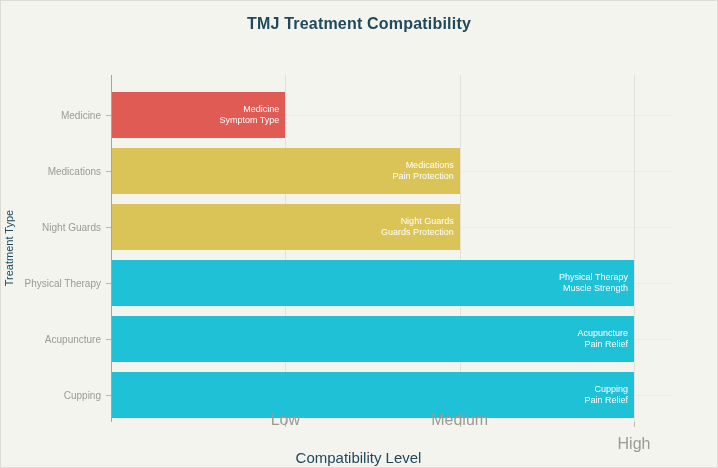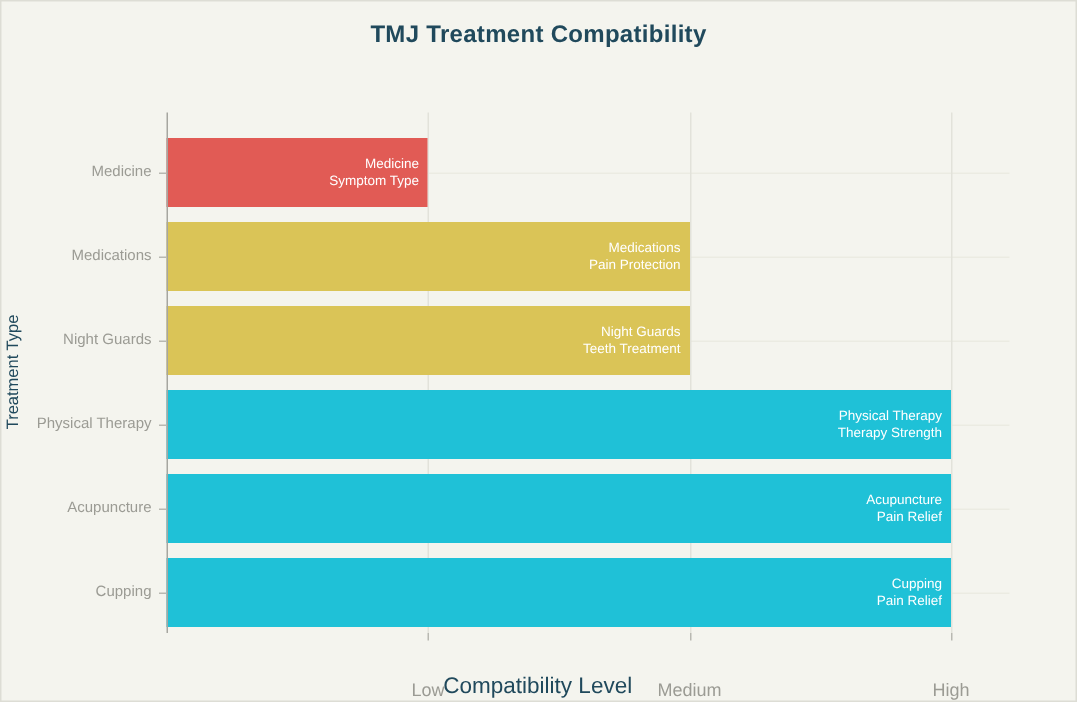--- a/index.html
+++ b/index.html
@@ -86,23 +86,23 @@
   }
   .xtick-mark {
     position: absolute;
     top: 421px;
     width: 1px;
     height: 5px;
     background: #b8b8b1;
   }
   .xtick-label {
     position: absolute;
-    top: 452px;
+    top: 410px;
     transform: translateX(-50%);
-    font-size: 12px;
+    font-size: 16px;
     color: #9b9b94;
     text-align: center;
   }
   .xaxis-title {
     position: absolute;
     top: 448px;
     left: 96px;
     width: 523px;
     text-align: center;
     font-size: 15px;
@@ -143,27 +143,27 @@
       </div>
       <div class="bar" style="top: 73px; width: 348.66px; background: rgb(218, 196, 87);">
         <div class="bar-label">
           <div>Medications</div>
           <div>Pain Protection</div>
         </div>
       </div>
       <div class="bar" style="top: 129px; width: 348.66px; background: rgb(218, 196, 87);">
         <div class="bar-label">
           <div>Night Guards</div>
-          <div>Teeth Treatment</div>
+          <div>Guards Protection</div>
         </div>
       </div>
       <div class="bar" style="top: 185px; width: 522.99px; background: rgb(31, 193, 215);">
         <div class="bar-label">
           <div>Physical Therapy</div>
-          <div>Therapy Strength</div>
+          <div>Muscle Strength</div>
         </div>
       </div>
       <div class="bar" style="top: 241px; width: 522.99px; background: rgb(31, 193, 215);">
         <div class="bar-label">
           <div>Acupuncture</div>
           <div>Pain Relief</div>
         </div>
       </div>
       <div class="bar" style="top: 297px; width: 522.99px; background: rgb(31, 193, 215);">
         <div class="bar-label">
@@ -186,14 +186,14 @@
     <div class="ytick-label" style="top: 282px;">Physical Therapy</div>
     <div class="ytick-mark" style="top: 338px;"></div>
     <div class="ytick-label" style="top: 338px;">Acupuncture</div>
     <div class="ytick-mark" style="top: 394px;"></div>
     <div class="ytick-label" style="top: 394px;">Cupping</div>
     <div class="xtick-mark" style="left: 284.33px;"></div>
     <div class="xtick-label" style="left: 284.33px;">Low</div>
     <div class="xtick-mark" style="left: 458.66px;"></div>
     <div class="xtick-label" style="left: 458.66px;">Medium</div>
     <div class="xtick-mark" style="left: 632.99px;"></div>
-    <div class="xtick-label" style="left: 632.99px;">High</div>
+    <div class="xtick-label" style="left: 632.99px; margin-top: 24px;">High</div>
   </div>
 
 </body></html>

